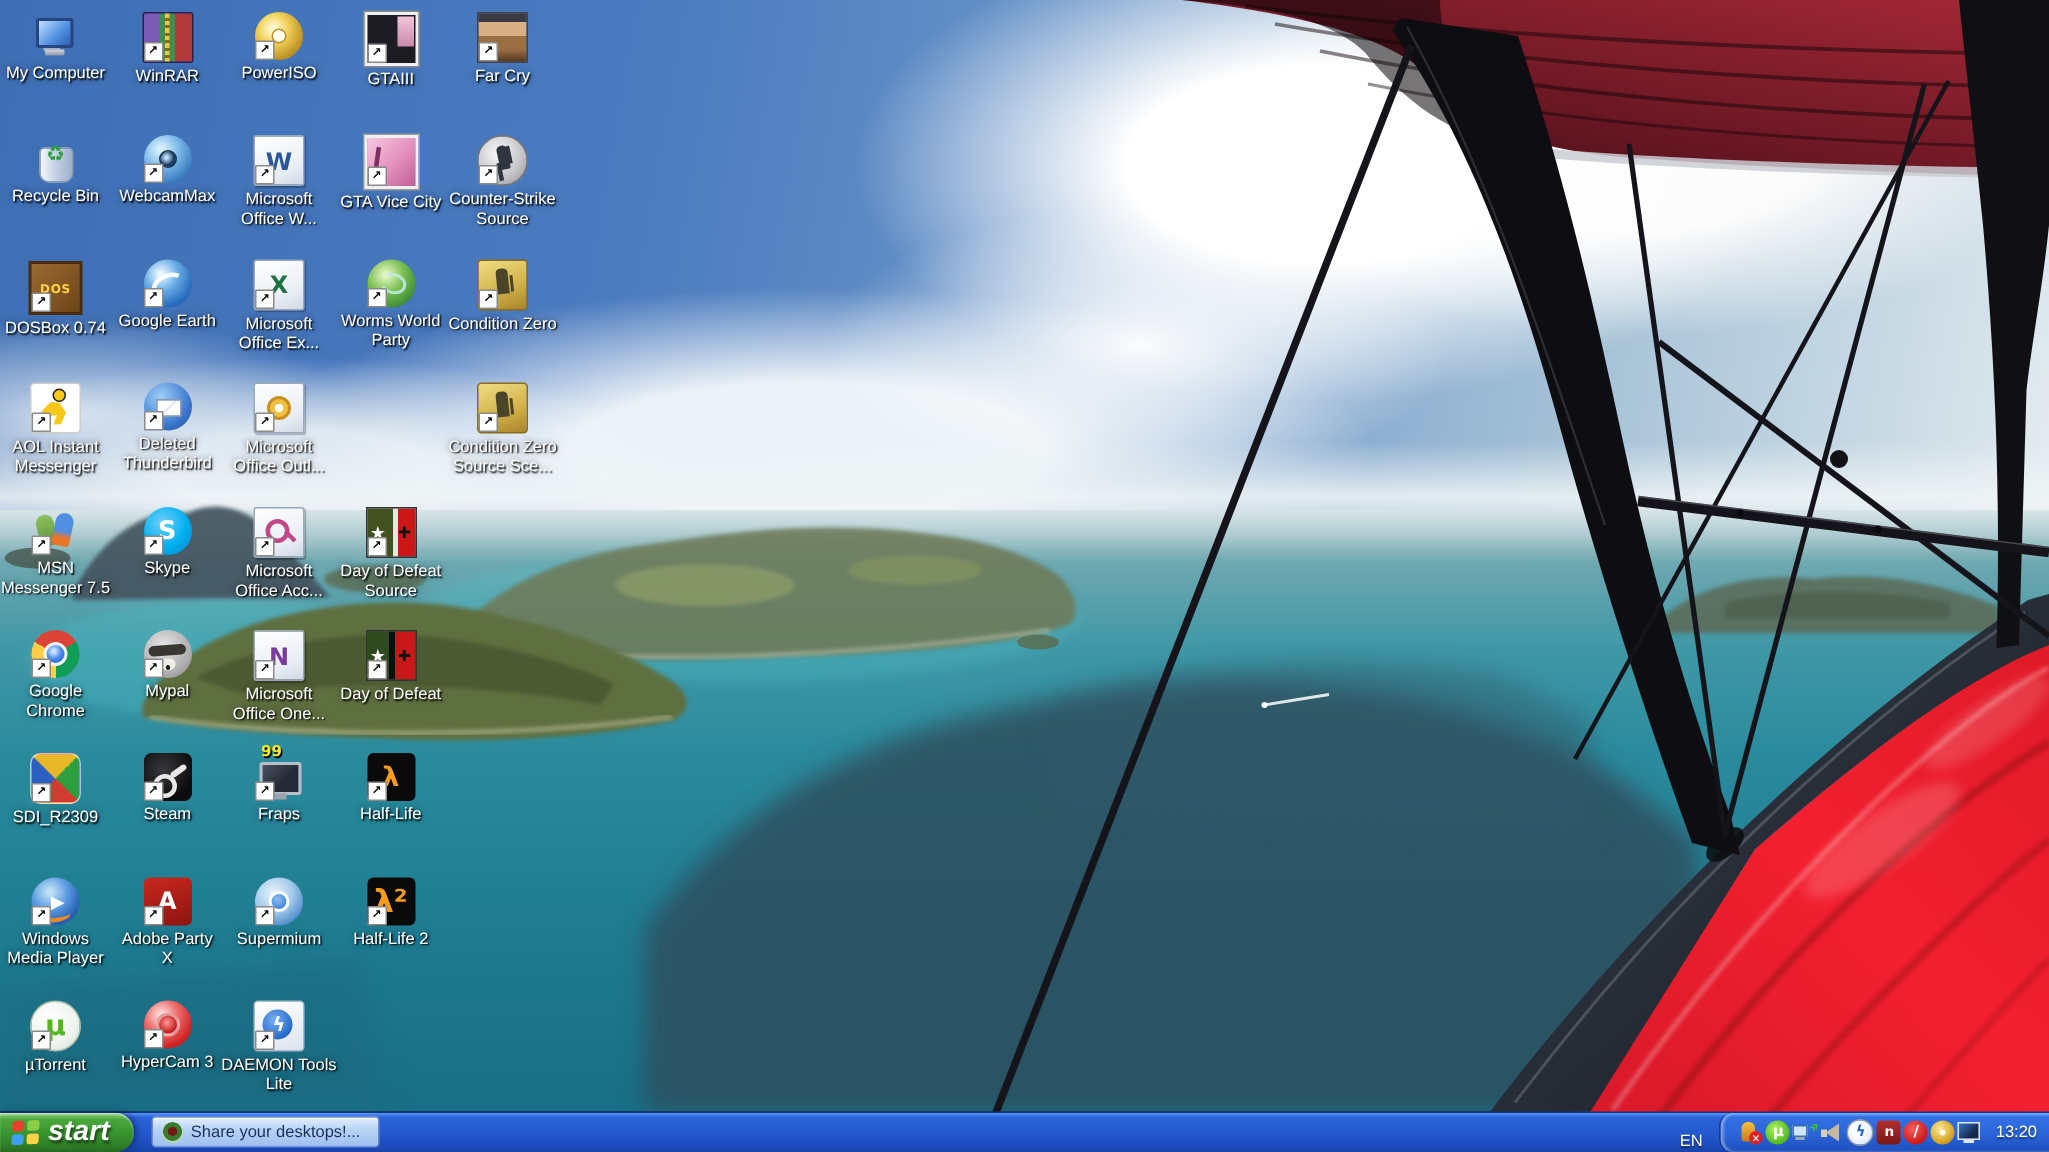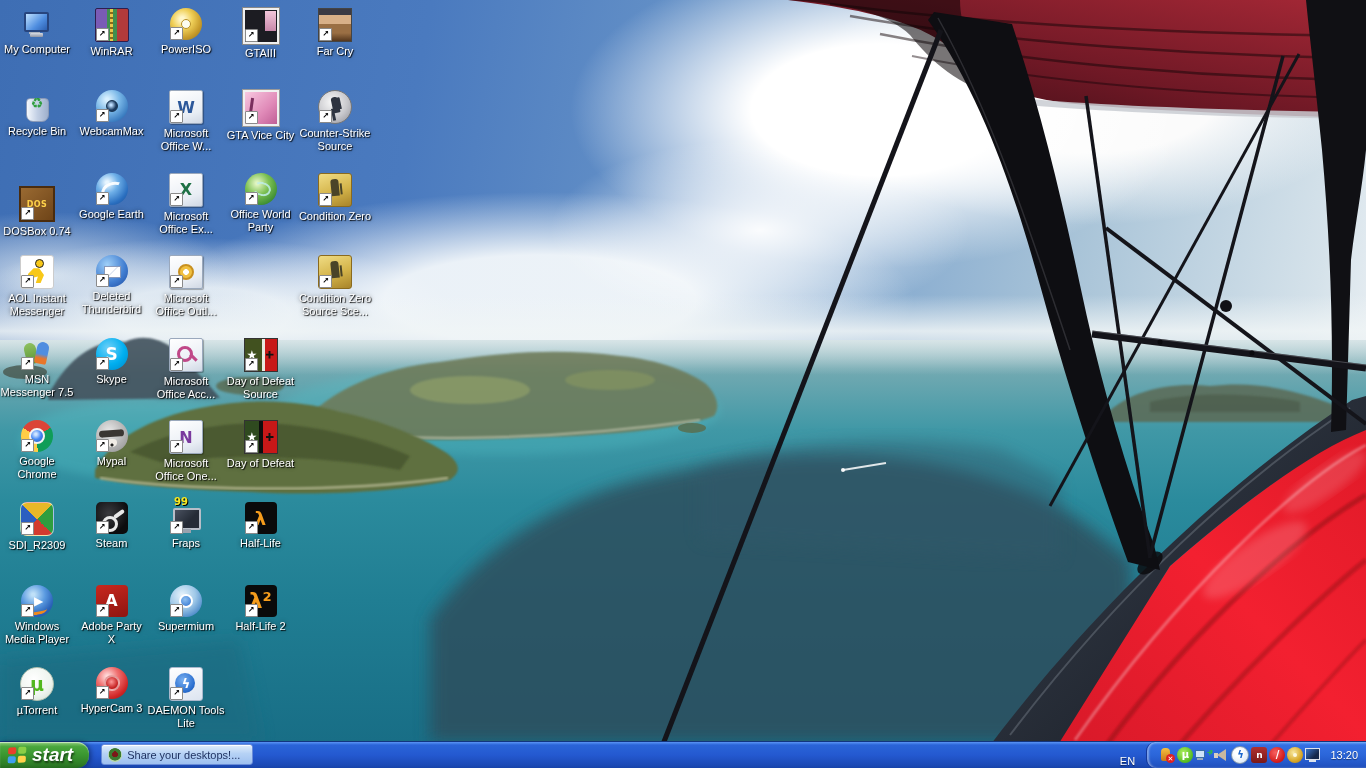--- a/index.html
+++ b/index.html
@@ -380,21 +380,21 @@
       </div>
       <div class="dcell" style="left: 299px; top: 90.4px;">
         <div class="dicon ic-counter-strike-source">
           <span class="sc">↗</span>
         </div>
         <div class="dlabel">
           <div>Counter-Strike</div>
           <div>Source</div>
         </div>
       </div>
-      <div class="dcell" style="left: 1px; top: 186px;">
+      <div class="dcell" style="left: 1px; top: 174px;">
         <div class="dicon ic-dosbox">
           <span class="glyph">DOS</span>
           <span class="sc">↗</span>
         </div>
         <div class="dlabel">
           <div>DOSBox 0.74</div>
         </div>
       </div>
       <div class="dcell" style="left: 75.5px; top: 172.8px;">
         <div class="dicon ic-google-earth">
@@ -412,21 +412,21 @@
         <div class="dlabel">
           <div>Microsoft</div>
           <div>Office Ex...</div>
         </div>
       </div>
       <div class="dcell" style="left: 224.5px; top: 172.8px;">
         <div class="dicon ic-worms-world-party">
           <span class="sc">↗</span>
         </div>
         <div class="dlabel">
-          <div>Office World</div>
+          <div>Worms World</div>
           <div>Party</div>
         </div>
       </div>
       <div class="dcell" style="left: 299px; top: 172.8px;">
         <div class="dicon ic-condition-zero">
           <span class="sc">↗</span>
         </div>
         <div class="dlabel">
           <div>Condition Zero</div>
         </div>

